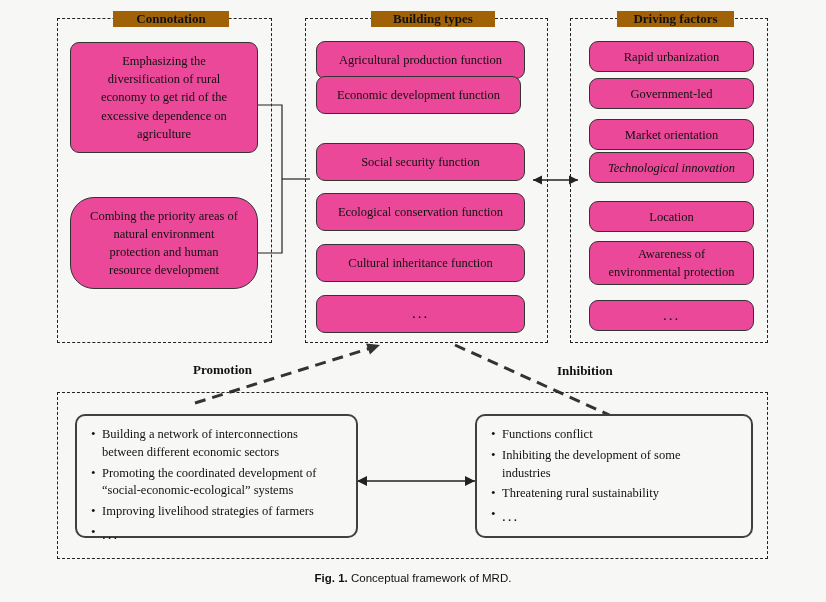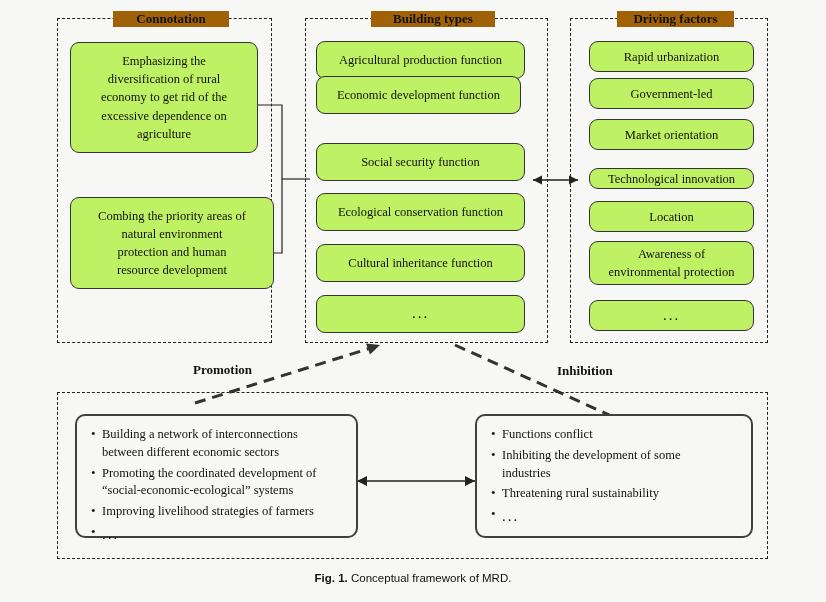--- a/index.html
+++ b/index.html
@@ -39,21 +39,21 @@
     padding: 0 6px;
     white-space: nowrap;
   }
 
   
   .rbox {
     position: absolute;
     border: 1px solid #333;
     border-radius: 9px;
     box-sizing: border-box;
-    background: #bef264;
+    background: #ec4899;
     display: flex;
     align-items: center;
     justify-content: center;
     text-align: center;
     font-size: 12.5px;
     line-height: 1.28;
     padding: 2px 6px;
   }
   .rbox.multi {
     font-size: 12.5px;
@@ -158,21 +158,21 @@
   <div class="rbox multi" style="left:70px; top:42px; width:188px; height:111px;">
     <div>
       <div>Emphasizing the</div>
       <div>diversification of rural</div>
       <div>economy to get rid of the</div>
       <div>excessive dependence on</div>
       <div>agriculture</div>
     </div>
   </div>
 
-  <div class="rbox multi" style="left:70px; top:197px; width:204px; height:92px;">
+  <div class="rbox multi" style="left:70px; top:197px; width:188px; height:92px;border-radius:24px;">
     <div>
       <div>Combing the priority areas of</div>
       <div>natural environment</div>
       <div>protection and human</div>
       <div>resource development</div>
     </div>
   </div>
 
   <div class="group" style="left:305px; top:18px; width:243px; height:325px;"></div>
   <div class="group-title" style="left:371px; top:11px; width:112px;">Building types</div>
@@ -183,21 +183,21 @@
   <div class="rbox" style="left:316px; top:193px; width:209px; height:38px;">Ecological conservation function</div>
   <div class="rbox" style="left:316px; top:244px; width:209px; height:38px;">Cultural inheritance function</div>
   <div class="rbox dots" style="left:316px; top:295px; width:209px; height:38px;">...</div>
 
   <div class="group" style="left:570px; top:18px; width:198px; height:325px;"></div>
   <div class="group-title" style="left:617px; top:11px; width:105px;">Driving factors</div>
 
   <div class="rbox" style="left:589px; top:41px; width:165px; height:31px;">Rapid urbanization</div>
   <div class="rbox" style="left:589px; top:78px; width:165px; height:31px;">Government-led</div>
   <div class="rbox" style="left:589px; top:119px; width:165px; height:31px;">Market orientation</div>
-  <div class="rbox" style="left:589px; top:168px; width:165px; height:21px;">Technological innovation</div>
+  <div class="rbox" style="left:589px; top:152px; width:165px; height:31px;font-style:italic;">Technological innovation</div>
   <div class="rbox" style="left:589px; top:201px; width:165px; height:31px;">Location</div>
   <div class="rbox multi" style="left:589px; top:241px; width:165px; height:44px;">
     <div>
       <div>Awareness of</div>
       <div>environmental protection</div>
     </div>
   </div>
   <div class="rbox dots" style="left:589px; top:300px; width:165px; height:31px;">...</div>
 
   <div class="flabel" style="left:193px; top:362px;">Promotion</div>

